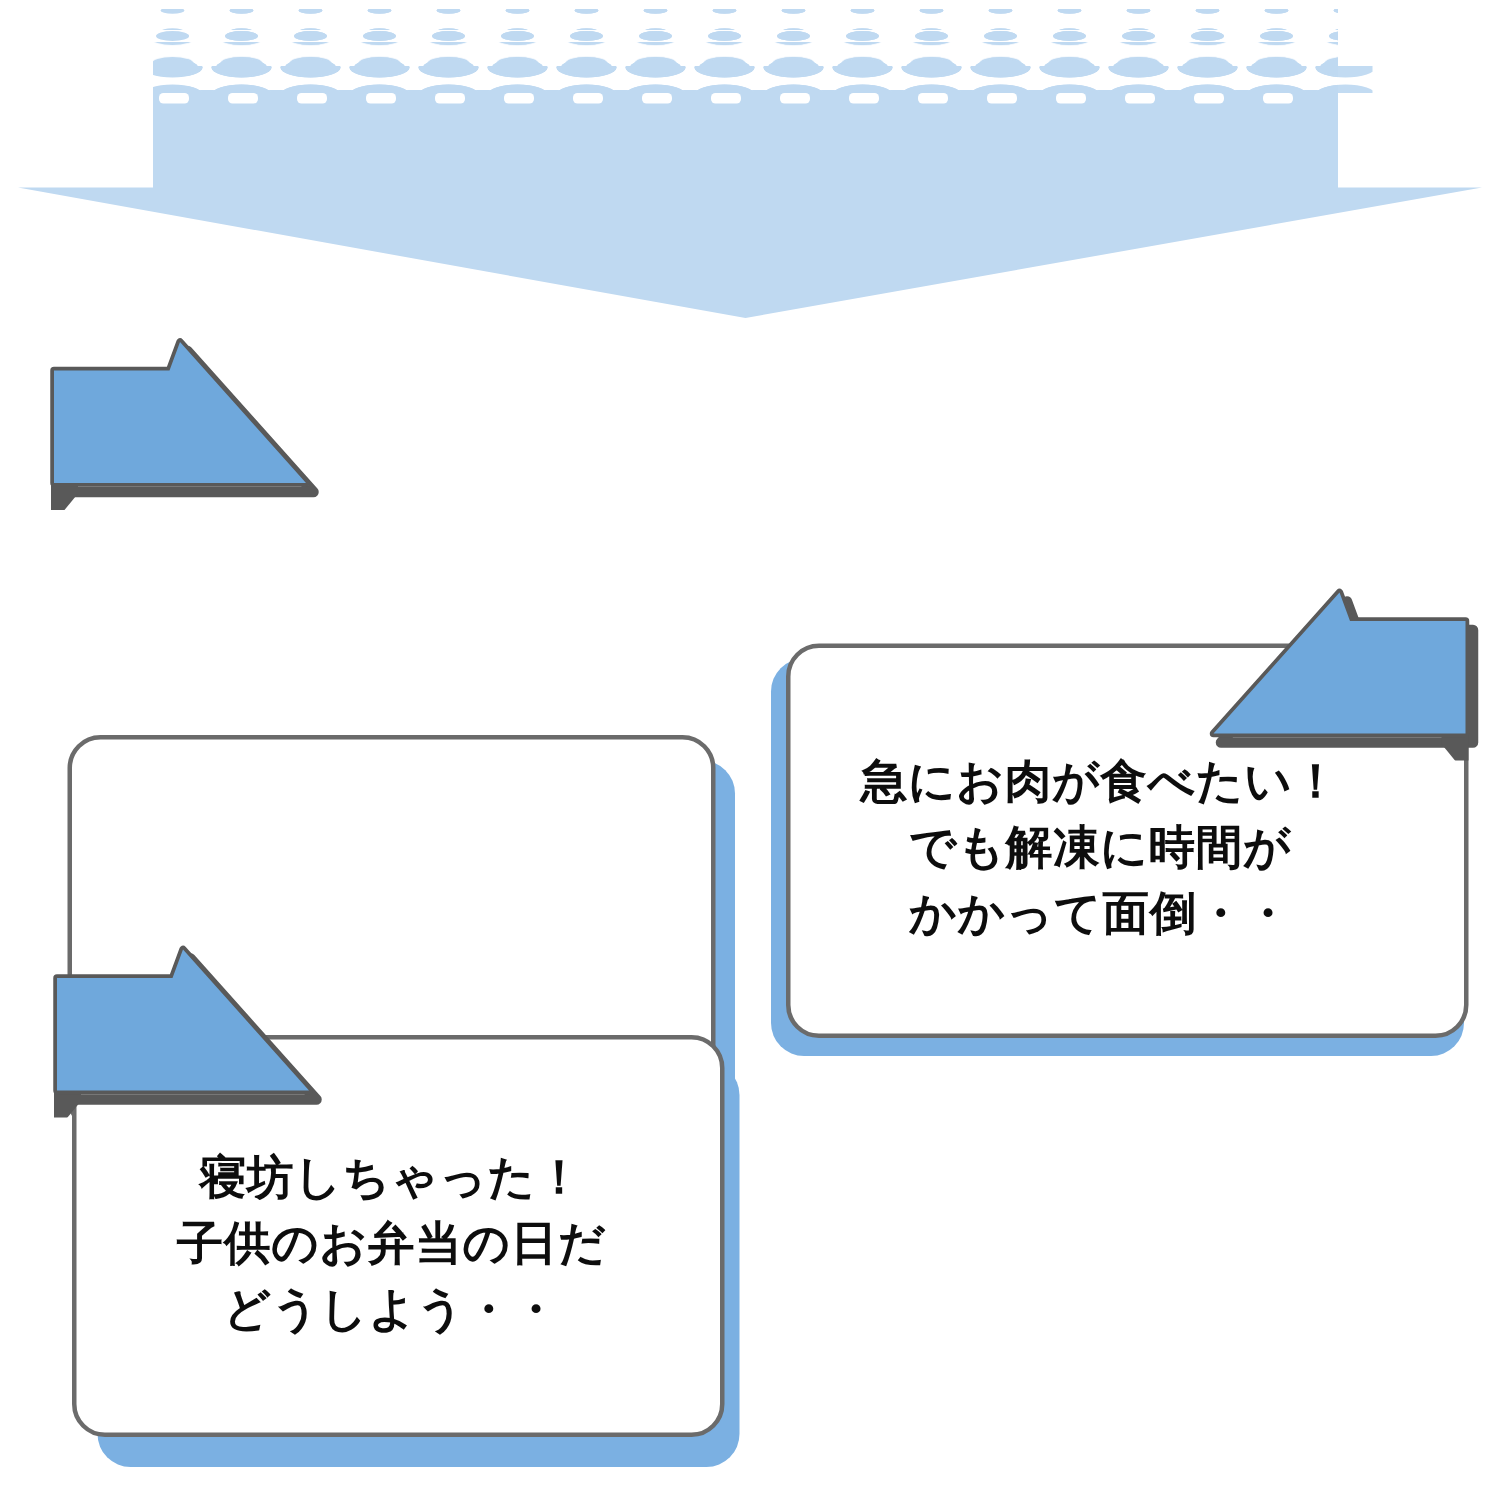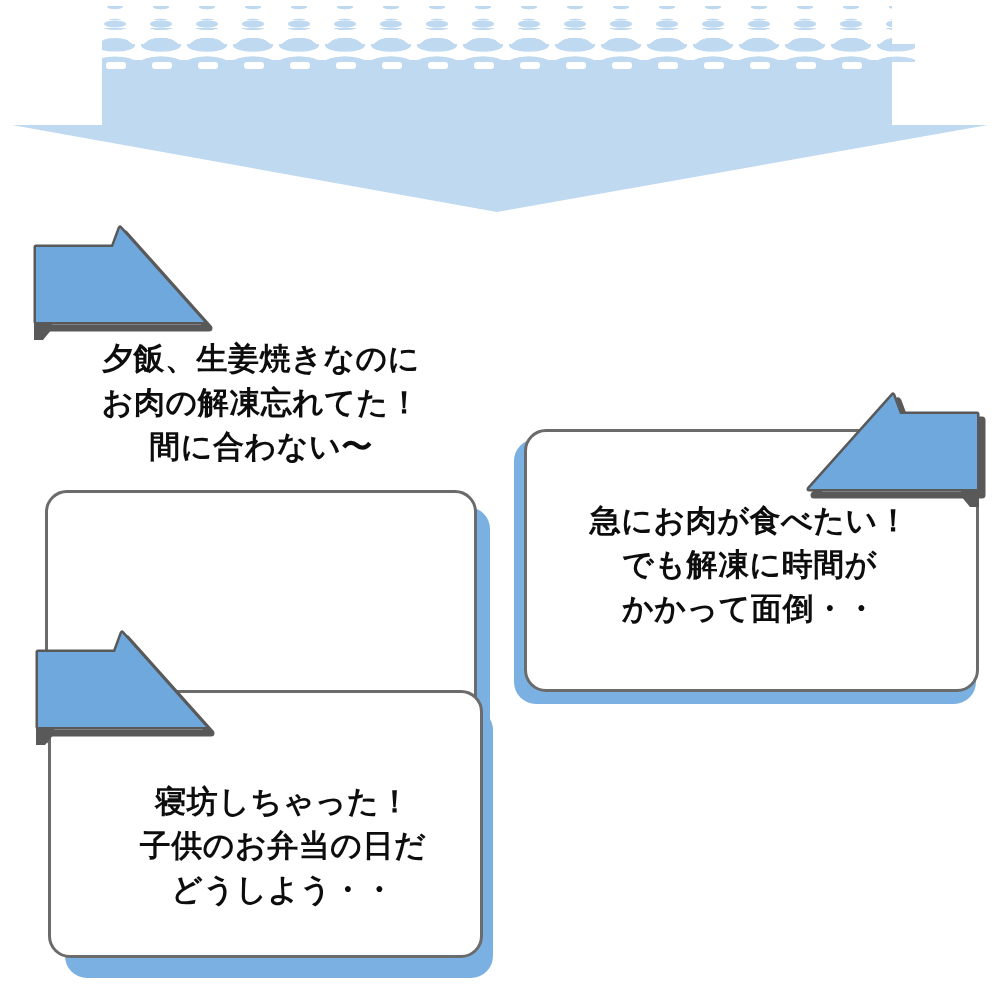--- a/index.html
+++ b/index.html
@@ -86,28 +86,28 @@
   #bubble-1 { left: 0px; top: 225px; width: 500px; height: 340px; }
   #bubble-1 .bubble-shadow { left: 62px; top: 282px; width: 428px; height: 265px; }
   #bubble-1 .bubble-box   { left: 45px; top: 265px; width: 432px; height: 265px; }
   #bubble-1 .bubble-text  { left: 45px; top: 112px; width: 432px; }
   #bubble-1 .flag         { left: 8px;  top: 0px;   width: 215px; height: 115px; }
 
   
   #bubble-2 { left: 500px; top: 392px; width: 500px; height: 340px; }
   #bubble-2 .bubble-shadow { left: 14px; top: 47px; width: 462px; height: 265px; }
   #bubble-2 .bubble-box    { left: 24px; top: 37px; width: 455px; height: 263px; }
-  #bubble-2 .bubble-text   { left: 24px; top: 107px; width: 419px; padding-left: 16px; }
+  #bubble-2 .bubble-text   { left: 8px; top: 107px; width: 419px; padding-left: 16px; }
   #bubble-2 .flag          { left: 290px; top: 0px; width: 215px; height: 115px; }
 
   
   #bubble-3 { left: 0px; top: 660px; width: 520px; height: 340px; }
   #bubble-3 .bubble-shadow { left: 65px; top: 48px; width: 428px; height: 270px; }
   #bubble-3 .bubble-box    { left: 48px; top: 30px; width: 435px; height: 268px; }
-  #bubble-3 .bubble-text   { left: 64px; top: 103px; width: 438px; margin-top: 17px; }
+  #bubble-3 .bubble-text   { left: 42px; top: 103px; width: 438px; }
   #bubble-3 .flag          { left: 10px; top: -30px; width: 215px; height: 115px; }
 </style>
 </head>
 <body>
 
 <div id="stage">
 
   <div id="header-banner">
     <svg width="1000" height="230" viewBox="0 0 1000 230">
       <defs>
@@ -186,23 +186,20 @@
 
         <path d="M 112 3 L 105 22 L 28 22 L 28 97 L 196 97 Z" fill="none" stroke="#595959" stroke-width="7" stroke-linejoin="round" transform="translate(5,6)"></path>
 
         <path d="M 26 92 L 26 126 L 44 104 L 44 92 Z" fill="#595959"></path>
 
         <path d="M 112 3 L 105 22 L 28 22 L 28 97 L 196 97 Z" fill="#6FA8DC" stroke="#ffffff" stroke-width="4" stroke-linejoin="round"></path>
         <path d="M 112 3 L 105 22 L 28 22 L 28 97 L 196 97 Z" fill="none" stroke="#595959" stroke-width="5" stroke-linejoin="round"></path>
         <path d="M 112 3 L 105 22 L 28 22 L 28 97 L 196 97 Z" fill="#6FA8DC"></path>
       </svg>
     </div>
-    <div class="bubble-text">夕飯、生姜焼きなのに
-お肉の解凍忘れてた！
-間に合わない〜</div>
   </div>
 
   <div class="bubble" id="bubble-2">
     <div class="bubble-shadow"></div>
     <div class="bubble-box"></div>
     <div class="flag">
       <svg width="215" height="115" viewBox="0 0 215 115">
         <path d="M 103 3 L 110 22 L 187 22 L 187 97 L 19 97 Z" fill="none" stroke="#595959" stroke-width="7" stroke-linejoin="round" transform="translate(5,6)"></path>
         <path d="M 189 92 L 189 126 L 171 104 L 171 92 Z" fill="#595959"></path>
         <path d="M 103 3 L 110 22 L 187 22 L 187 97 L 19 97 Z" fill="#6FA8DC" stroke="#ffffff" stroke-width="4" stroke-linejoin="round"></path>

